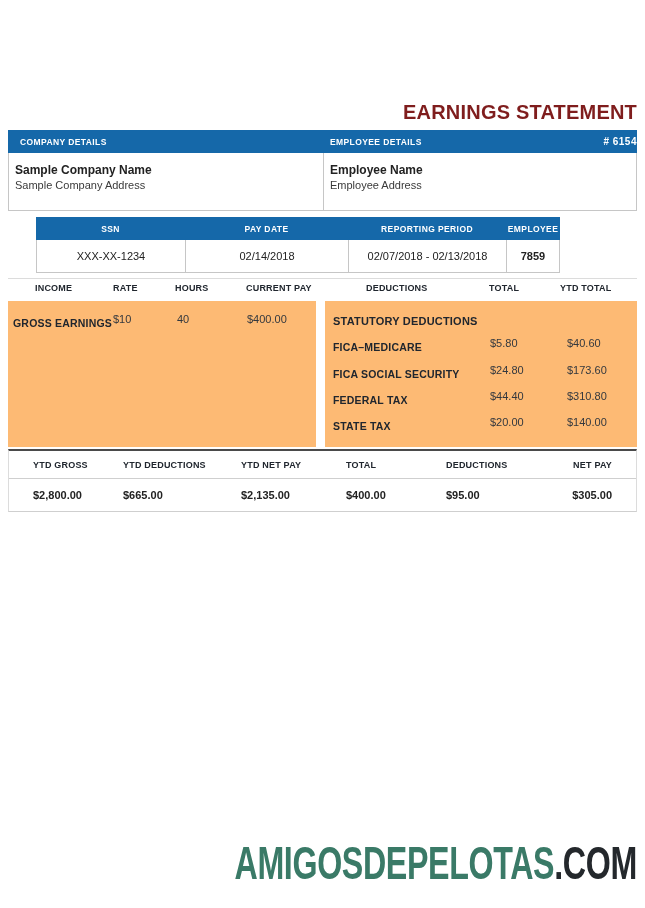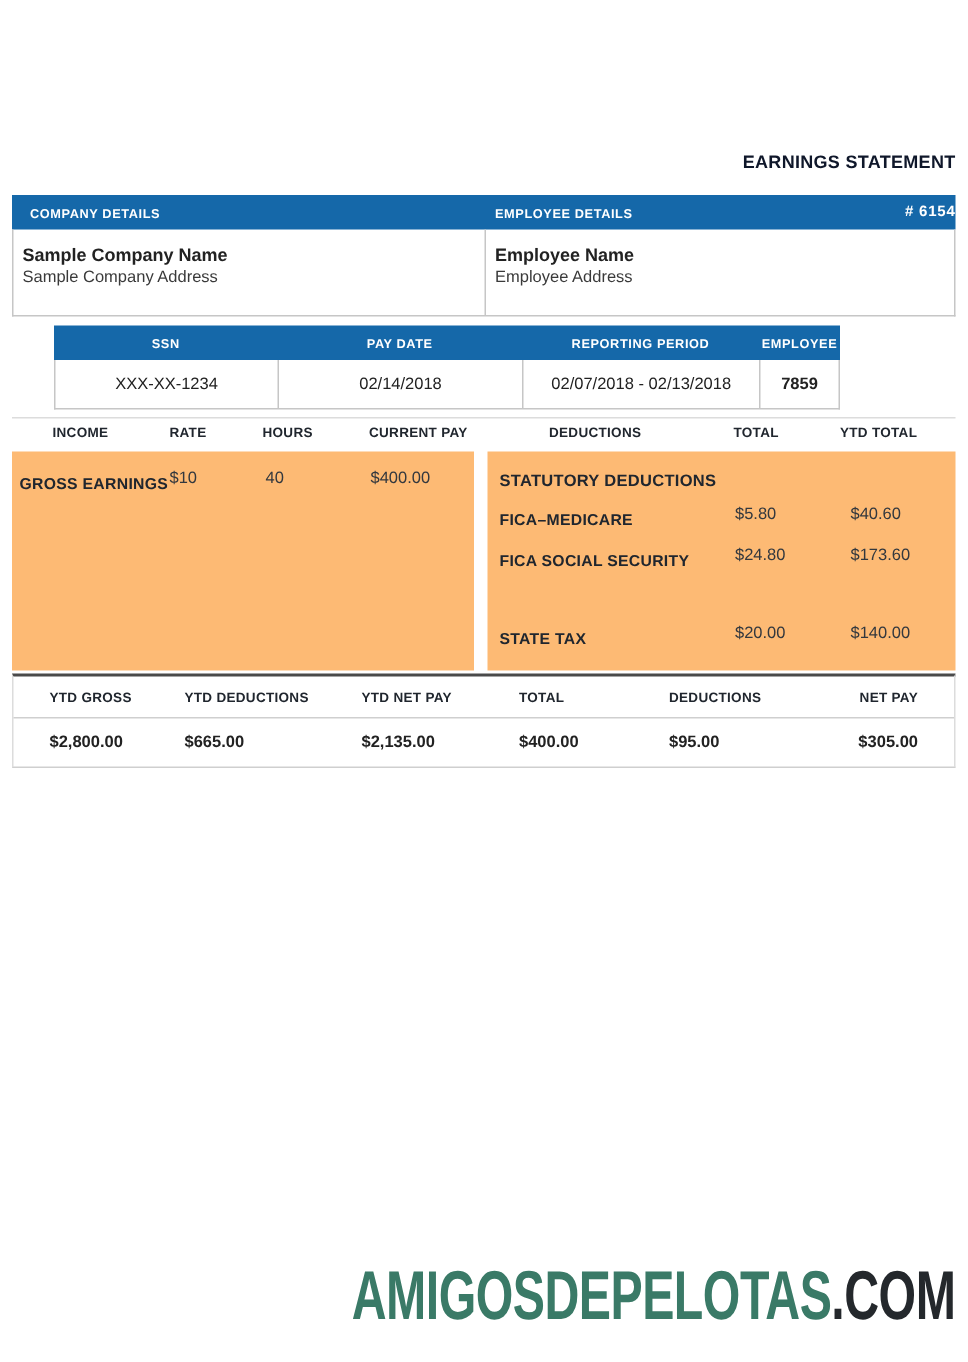--- a/index.html
+++ b/index.html
@@ -1,22 +1,22 @@
 <!DOCTYPE html>
 <html><head>
 <meta charset="utf-8">
 <style>
   * { margin:0; padding:0; box-sizing:border-box; }
   html,body { background:#ffffff; }
   body { font-family:"Liberation Sans", sans-serif; }
   .page { position:relative; width:645px; height:908px; background:#fff; overflow:hidden; }
 
   
-  .title { position:absolute; top:101px; right:8px; font-size:12px; font-weight:bold;
-           color:#0f172a; letter-spacing:0.2px; }
+  .title { position:absolute; top:101px; right:8px; font-size:20px; font-weight:bold;
+           color:#7f1d1d; letter-spacing:0.2px; }
 
   
   .bluebar { background:#1568a9; color:#fff; font-weight:bold; font-size:8.5px;
              letter-spacing:0.4px; display:flex; align-items:center; height:23px; }
 
   
   .details { position:absolute; top:130px; left:8px; width:629px; }
   .details .bluebar .cell-left { width:315px; padding-left:12px; }
   .details .bluebar .cell-right { flex:1; display:flex; align-items:center; padding-left:7px; }
   .details .bluebar .stmt-no { margin-left:auto; font-size:10px; letter-spacing:0.5px; }
@@ -147,20 +147,25 @@
         <div class="prow pr1">
           <span class="lbl">FICA–MEDICARE</span>
           <span class="val v-total">$5.80</span>
           <span class="val v-ytd">$40.60</span>
         </div>
         <div class="prow pr2">
           <span class="lbl">FICA SOCIAL SECURITY</span>
           <span class="val v-total">$24.80</span>
           <span class="val v-ytd">$173.60</span>
         </div>
+        <div class="prow pr3">
+          <span class="lbl">FEDERAL TAX</span>
+          <span class="val v-total">$44.40</span>
+          <span class="val v-ytd">$310.80</span>
+        </div>
         <div class="prow pr4">
           <span class="lbl">STATE TAX</span>
           <span class="val v-total">$20.00</span>
           <span class="val v-ytd">$140.00</span>
         </div>
       </div>
     </div>
   </div>
 
   <div class="summary">

